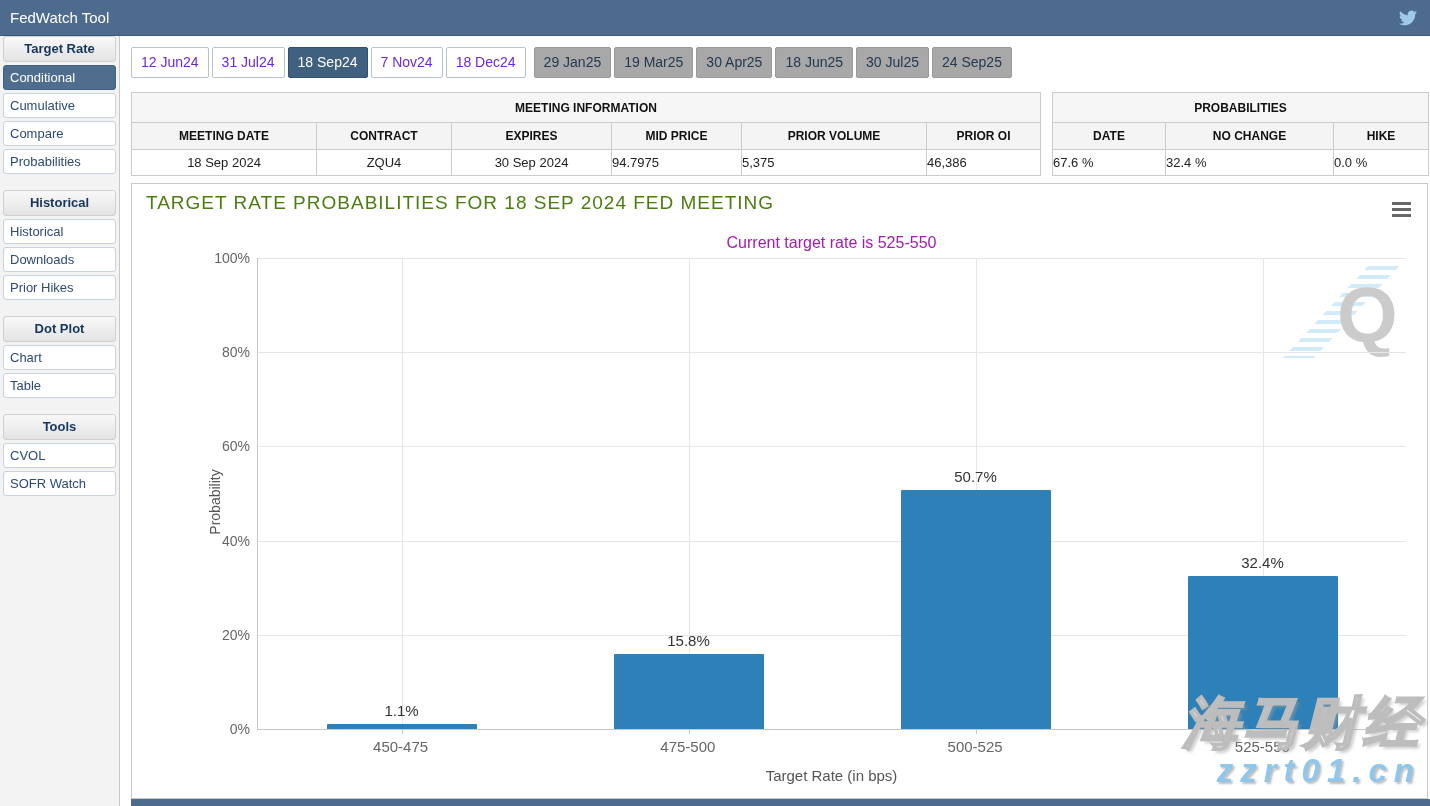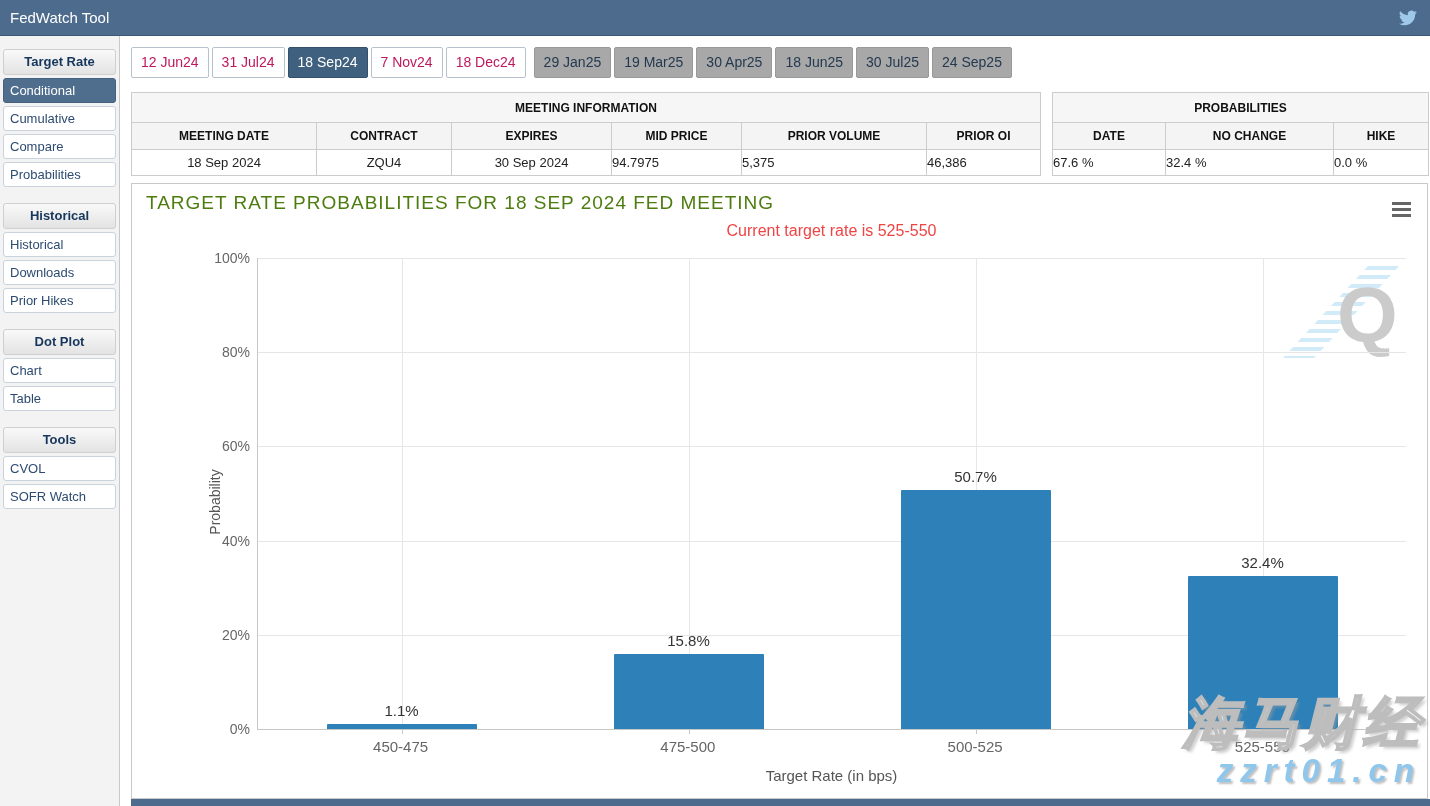--- a/index.html
+++ b/index.html
@@ -9,53 +9,53 @@
 
   
   .topbar { position:absolute; left:0; top:0; width:1430px; height:36px; background:#4d6c8d;
             border-bottom:1px solid #3c5875; display:flex; align-items:center; }
   .topbar .app-title { color:#fff; font-size:15px; padding-left:10px; }
   .topbar .tw { position:absolute; right:12px; top:9px; width:20px; height:18px; cursor:pointer; }
 
   
   .sidebar { position:absolute; left:0; top:36px; width:120px; height:770px; background:#f3f3f3;
              border-right:1px solid #c8c8c8; padding:0 3px; }
-  .side-header { margin-top:13px; height:26px; line-height:24px; text-align:center;
+  .side-header { height:26px; line-height:24px; text-align:center;
                  background:linear-gradient(#f9f9f9,#e3e3e3); border:1px solid #cfcfcf; border-radius:3px;
                  font-size:13px; font-weight:bold; color:#16365c; }
   .side-item { margin-top:3px; height:25px; line-height:23px; background:#fff; border:1px solid #c9d3dd;
                border-radius:3px; padding-left:6px; font-size:13px; color:#2d4b70; cursor:pointer;
                white-space:nowrap; overflow:hidden; }
   .side-item.active { background:#4f6e8e; border-color:#44617f; color:#ffffff; }
   .gap1 { margin-top:16px; }
 
   
   .tabs { position:absolute; left:131px; top:47px; height:31px; display:flex; }
   .tab { margin-right:3px; padding:0 9px; line-height:28px; border:1px solid #b6c3cf; background:#fff;
-         color:#be185d; font-size:14px; border-radius:2px; cursor:pointer; white-space:nowrap; }
+         color:#6d28d9; font-size:14px; border-radius:2px; cursor:pointer; white-space:nowrap; }
   .tab.active { background:#40607f; border-color:#35506b; color:#fff; }
   .tab.disabled { background:#a8a8a8; border-color:#999; color:#24394f; }
   .tab.firstdis { margin-left:5px; }
 
   
   table.info { position:absolute; border-collapse:collapse; background:#fff; font-size:13px; color:#222;
                table-layout:fixed; }
   table.info td, table.info th { border:1px solid #ccc; overflow:hidden; white-space:nowrap; }
   table.info .t-title { height:30px; background:#f6f6f6; font-size:12px; font-weight:bold; text-align:center; color:#111; }
   table.info .t-head th { height:27px; background:#f4f4f4; font-size:12px; font-weight:bold; text-align:center; color:#111; }
   table.info .t-data td { height:26px; }
   .al-c { text-align:center; } .al-r { text-align:left; padding-right:12px; }
   .meeting { left:131px; top:92px; width:909px; }
   .probs   { left:1052px; top:92px; width:376px; }
 
   
   .chart-panel { position:absolute; left:131px; top:183px; width:1297px; height:616px;
                  border:1px solid #c9c9c9; background:#fff; }
   .c-title { position:absolute; left:14px; top:8px; font-size:19px; color:#4d7c0f; letter-spacing:1px; }
-  .c-sub { position:absolute; left:125px; top:38px; width:1149px; text-align:center; font-size:16px; color:#ef4444; }
+  .c-sub { position:absolute; left:125px; top:50px; width:1149px; text-align:center; font-size:16px; color:#a21caf; }
   .burger { position:absolute; right:16px; top:18px; width:19px; cursor:pointer; }
   .burger div { height:3px; background:#666; margin-bottom:3px; }
 
   .plot { position:absolute; left:125px; top:74px; width:1149px; height:472px;
           border-left:1px solid #c7c7c7; border-bottom:1px solid #c7c7c7; }
   .hgrid { position:absolute; left:0; width:100%; height:1px; background:#e6e6e6; }
   .vgrid { position:absolute; top:0; width:1px; height:100%; background:#e7e7e7; }
   .ylab { position:absolute; left:-56px; width:48px; text-align:right; font-size:14px; color:#666; }
   .yaxis-title { position:absolute; left:-88px; top:50%; width:90px; text-align:center; font-size:14px; color:#555;
                  transform:rotate(-90deg); transform-origin:center; }

